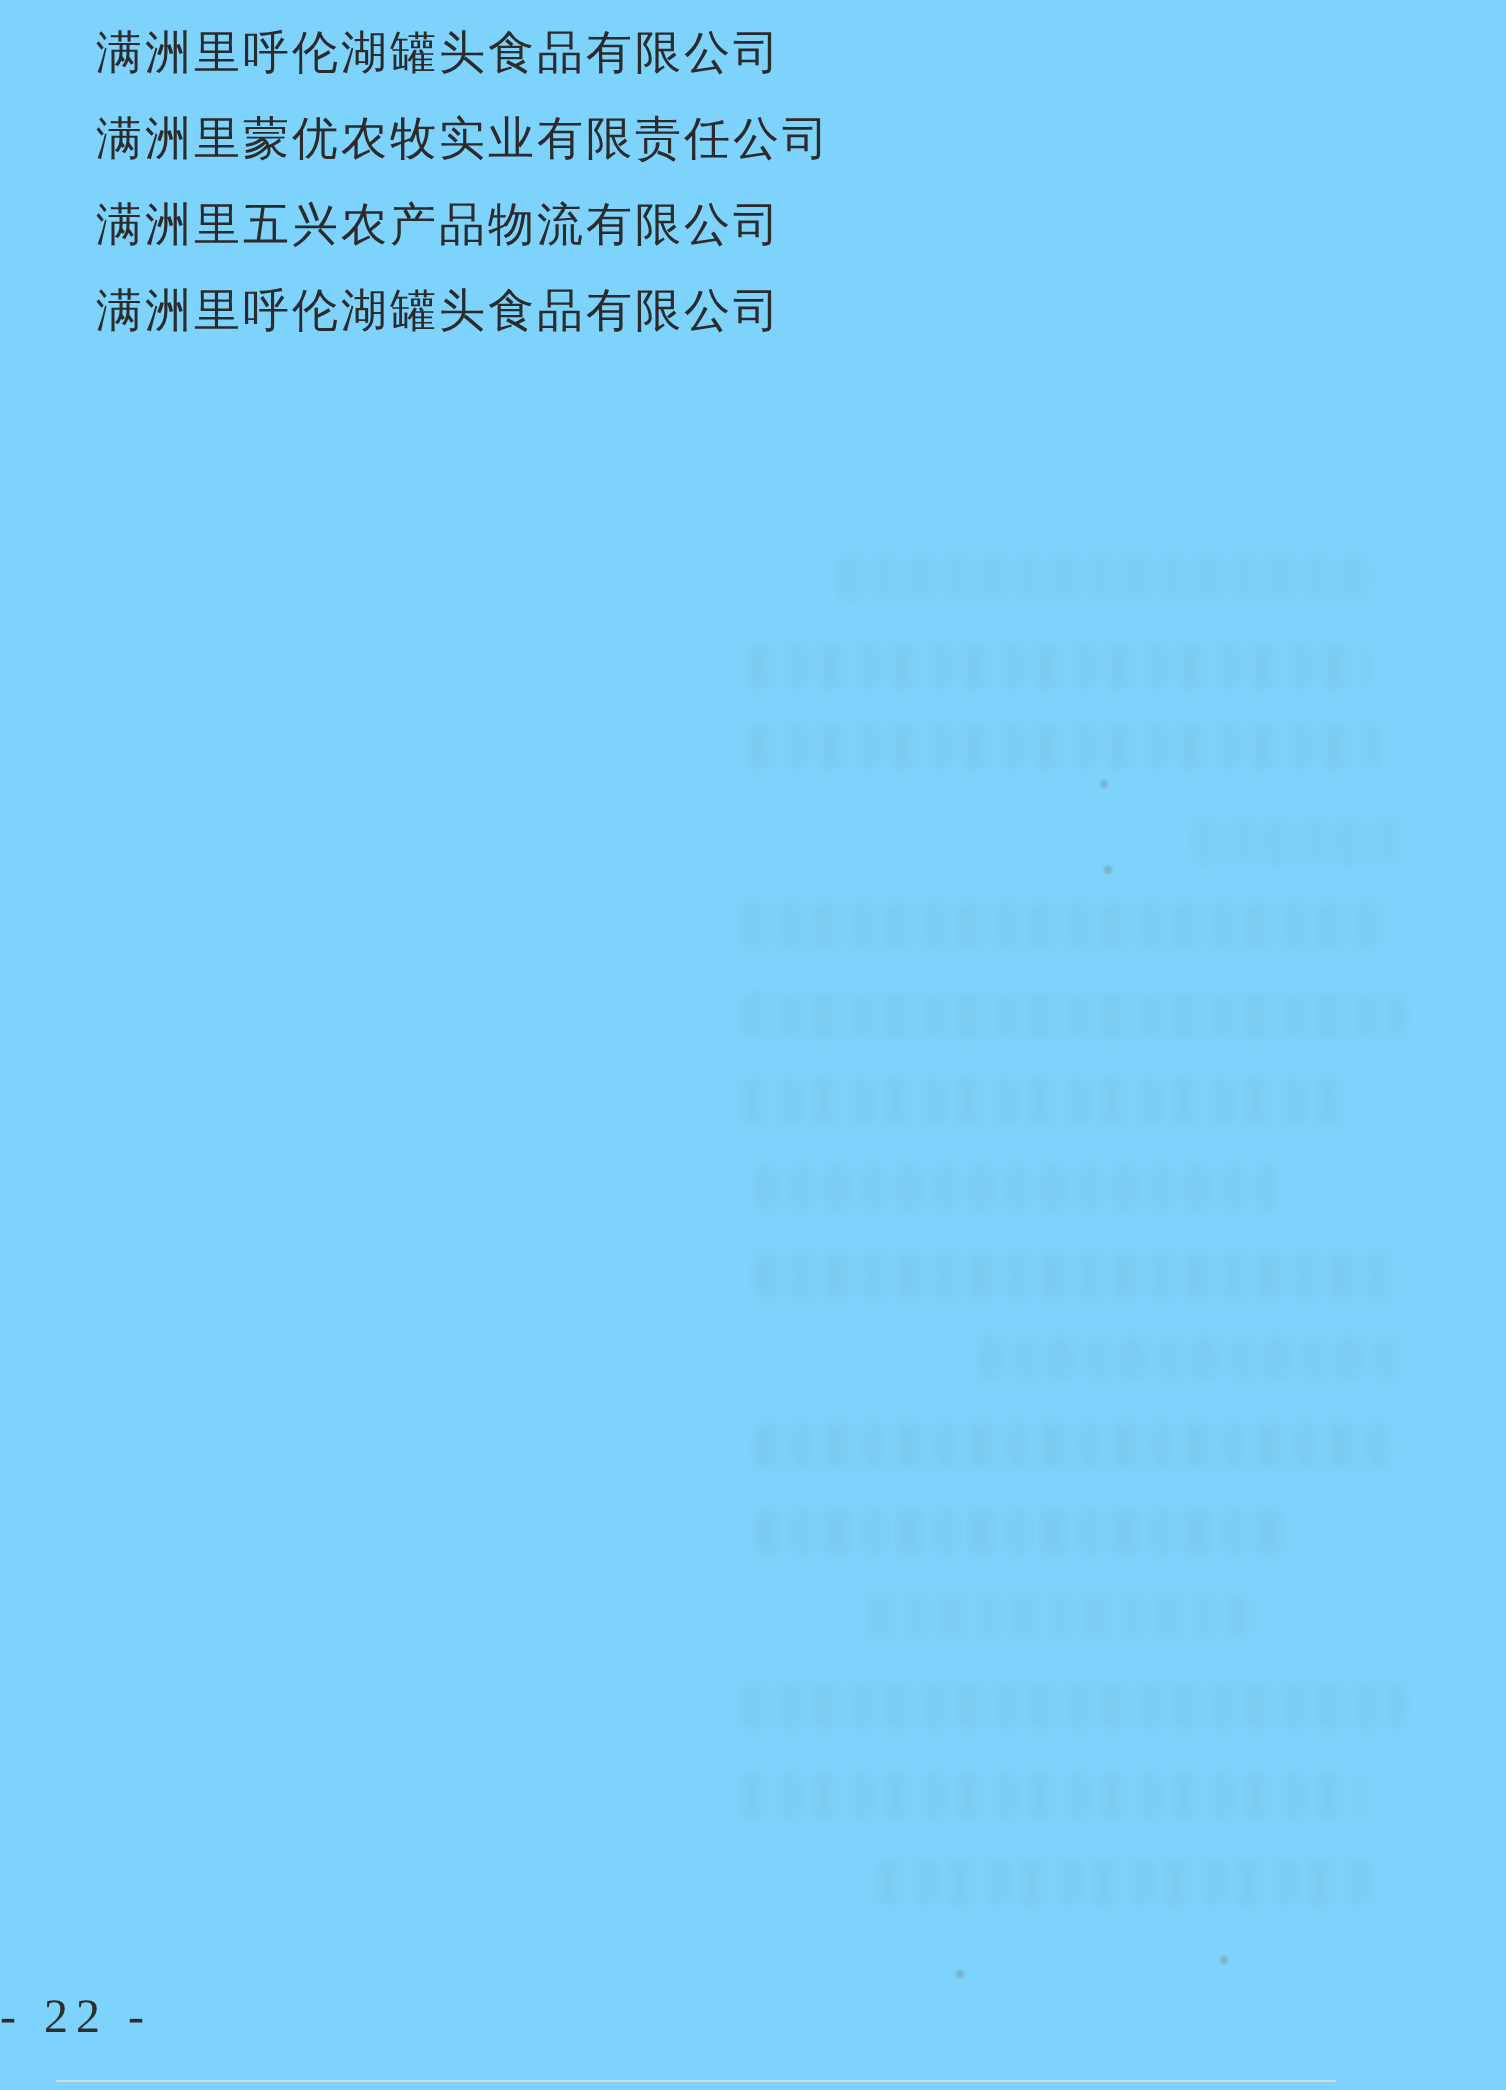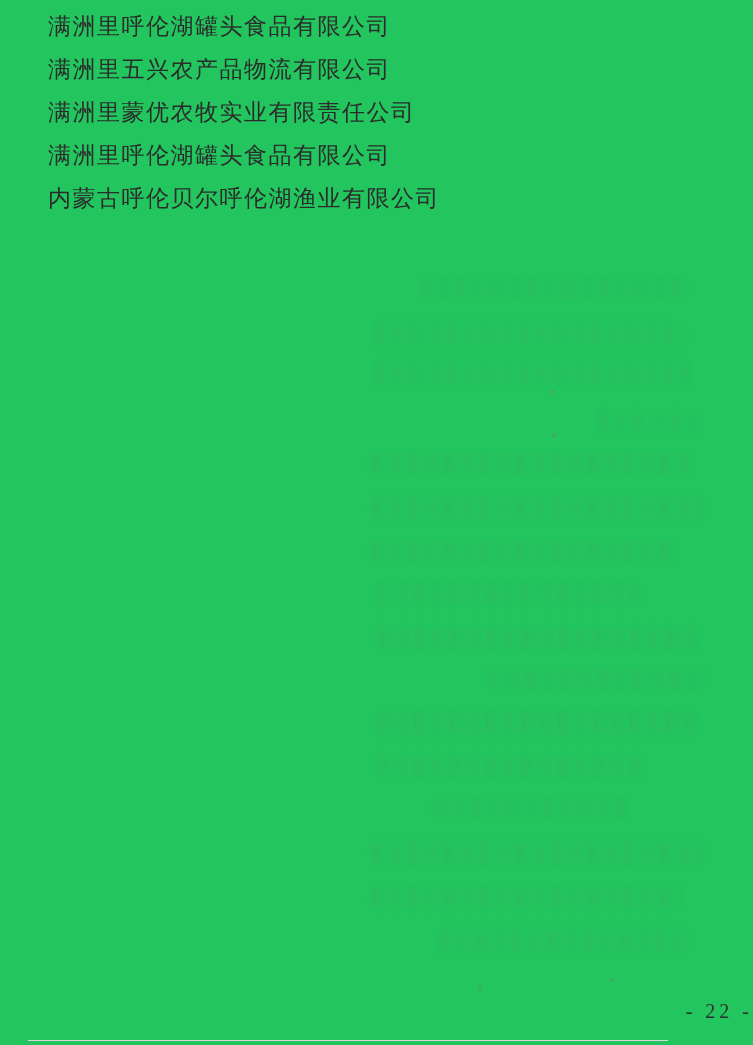--- a/index.html
+++ b/index.html
@@ -4,21 +4,21 @@
 <style>
   html, body {
     margin: 0;
     padding: 0;
     background: #ffffff;
   }
   .page {
     position: relative;
     width: 753px;
     height: 1045px;
-    background: #22c55e;
+    background: #7dd3fc;
     overflow: hidden;
     font-family: "Liberation Serif", "DejaVu Serif", serif;
   }
   .content {
     position: absolute;
     left: 48px;
     top: 5px;
   }
   .company-line {
     font-size: 23px;
@@ -58,37 +58,36 @@
     right: 85px;
     bottom: 4px;
     height: 1px;
     background: #dadada;
   }
   .page-number {
     position: absolute;
     left: 0;
     bottom: 22px;
     width: 100%;
-    text-align: right;
-    font-size: 20px;
+    text-align: left;
+    font-size: 24px;
     letter-spacing: 4px;
     color: #2e2e2e;
   }
 </style>
 </head>
 <body>
 
 <div class="page">
 
   <div class="content">
     <div class="company-line">满洲里呼伦湖罐头食品有限公司</div>
+    <div class="company-line">满洲里蒙优农牧实业有限责任公司</div>
     <div class="company-line">满洲里五兴农产品物流有限公司</div>
-    <div class="company-line">满洲里蒙优农牧实业有限责任公司</div>
     <div class="company-line">满洲里呼伦湖罐头食品有限公司</div>
-    <div class="company-line">内蒙古呼伦贝尔呼伦湖渔业有限公司</div>
   </div>
 
   <div>
     <div class="smudge" style="left:420px; top:278px; width:270px; opacity:.45;"></div>
     <div class="smudge" style="left:375px; top:322px; width:310px; opacity:.55;"></div>
     <div class="smudge" style="left:375px; top:362px; width:315px; opacity:.55;"></div>
     <div class="smudge" style="left:598px; top:410px; width:105px; opacity:.45;"></div>
     <div class="smudge" style="left:372px; top:452px; width:320px; opacity:.60;"></div>
     <div class="smudge" style="left:372px; top:497px; width:330px; opacity:.60;"></div>
     <div class="smudge" style="left:372px; top:540px; width:300px; opacity:.55;"></div>

